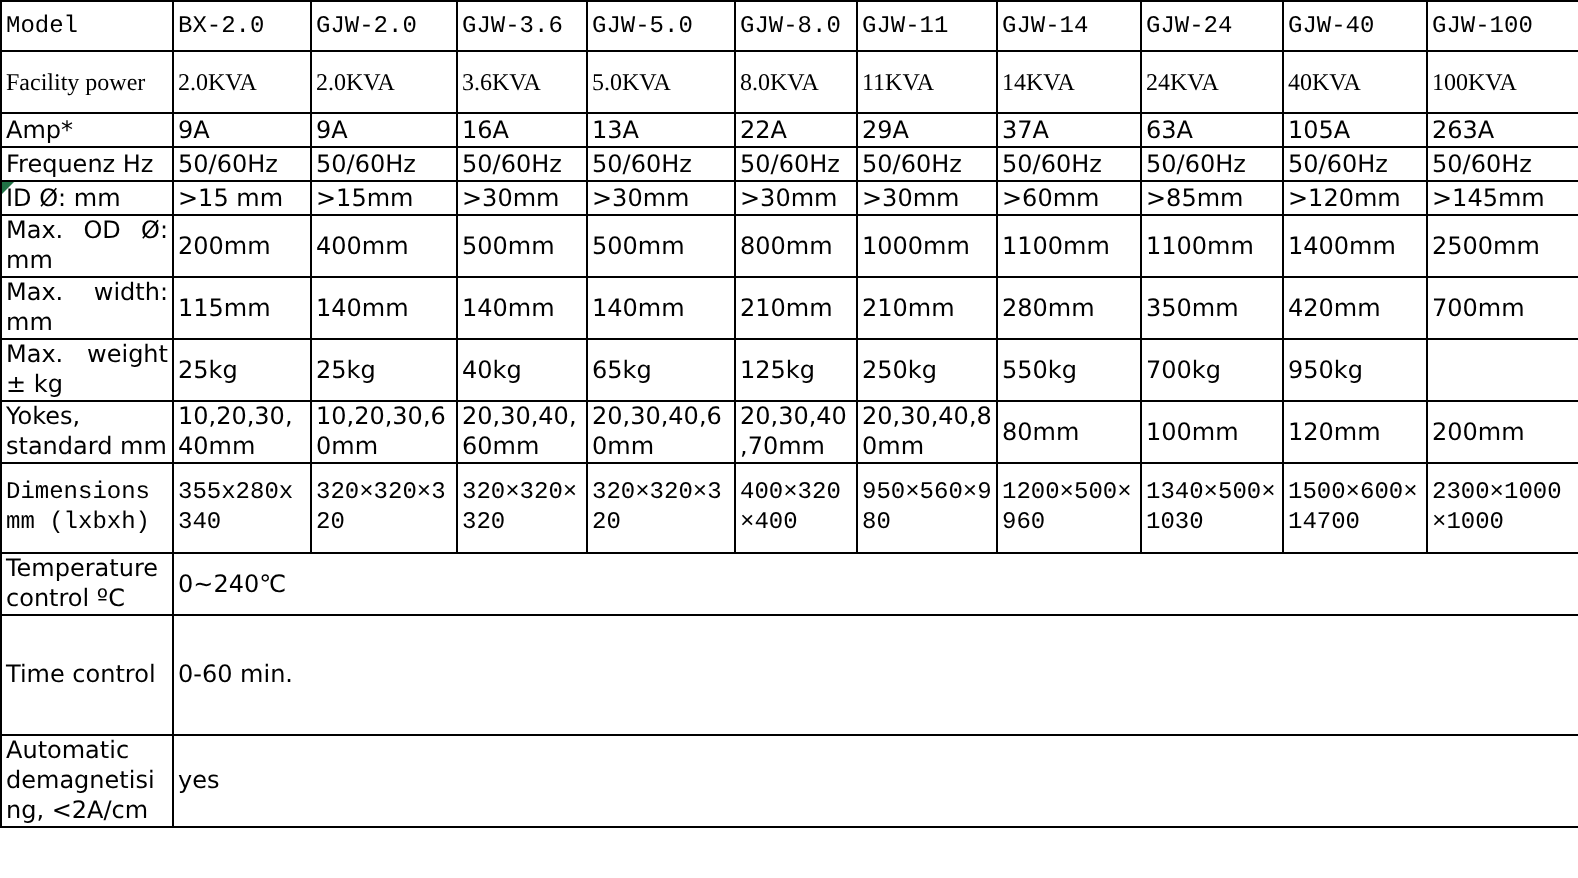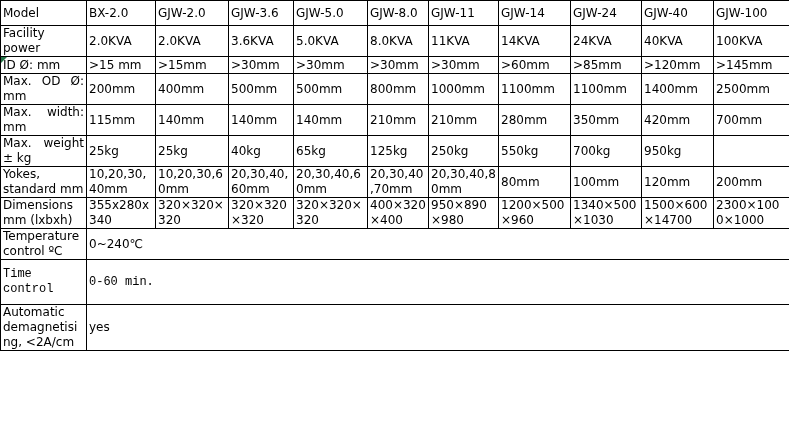--- a/index.html
+++ b/index.html
@@ -53,22 +53,22 @@
   col:nth-child(3)  { width: 73px; }
   col:nth-child(4)  { width: 65px; }
   col:nth-child(5)  { width: 74px; }
   col:nth-child(6)  { width: 61px; }
   col:nth-child(7)  { width: 70px; }
   col:nth-child(8)  { width: 72px; }
   col:nth-child(9)  { width: 71px; }
   col:nth-child(10) { width: 72px; }
   col:nth-child(11) { width: 76px; }
   
-  #spec-body tr:nth-child(1)  { height: 25px; }
-  #spec-body tr:nth-child(2)  { height: 31px; }
+  #spec-body tr:nth-child(1)  { height: 25px; font-family: Liberation Mono, monospace; }
+  #spec-body tr:nth-child(2)  { height: 31px; font-family: Liberation Serif, serif; }
   #spec-body tr:nth-child(3)  { height: 17px; }
   #spec-body tr:nth-child(4)  { height: 17px; }
   #spec-body tr:nth-child(5)  { height: 17px; }
   #spec-body tr:nth-child(6)  { height: 19px; }
   #spec-body tr:nth-child(7)  { height: 30px; }
   #spec-body tr:nth-child(8)  { height: 31px; padding-left: 33px; }
   #spec-body tr:nth-child(9)  { height: 31px; border-radius: 12px; }
   #spec-body tr:nth-child(10) { height: 45px; font-family: Liberation Mono, monospace; }
   #spec-body tr:nth-child(11) { height: 29px; margin-left: 45px; }
   #spec-body tr:nth-child(12) { height: 60px; }
@@ -115,20 +115,46 @@
           <td class="value">3.6KVA</td>
           <td class="value">5.0KVA</td>
           <td class="value">8.0KVA</td>
           <td class="value">11KVA</td>
           <td class="value">14KVA</td>
           <td class="value">24KVA</td>
           <td class="value">40KVA</td>
           <td class="value">100KVA</td>
         </tr>
         <tr>
+          <td class="label"><span>Amp*</span></td>
+          <td class="value">9A</td>
+          <td class="value">9A</td>
+          <td class="value">16A</td>
+          <td class="value">13A</td>
+          <td class="value">22A</td>
+          <td class="value">29A</td>
+          <td class="value">37A</td>
+          <td class="value">63A</td>
+          <td class="value">105A</td>
+          <td class="value">263A</td>
+        </tr>
+        <tr>
+          <td class="label"><span>Frequenz Hz</span></td>
+          <td class="value">50/60Hz</td>
+          <td class="value">50/60Hz</td>
+          <td class="value">50/60Hz</td>
+          <td class="value">50/60Hz</td>
+          <td class="value">50/60Hz</td>
+          <td class="value">50/60Hz</td>
+          <td class="value">50/60Hz</td>
+          <td class="value">50/60Hz</td>
+          <td class="value">50/60Hz</td>
+          <td class="value">50/60Hz</td>
+        </tr>
+        <tr>
           <td class="label"><span class="corner-marker"></span><span>ID Ø: mm</span></td>
           <td class="value">&gt;15 mm</td>
           <td class="value">&gt;15mm</td>
           <td class="value">&gt;30mm</td>
           <td class="value">&gt;30mm</td>
           <td class="value">&gt;30mm</td>
           <td class="value">&gt;30mm</td>
           <td class="value">&gt;60mm</td>
           <td class="value">&gt;85mm</td>
           <td class="value">&gt;120mm</td>
@@ -186,21 +212,21 @@
           <td class="value">120mm</td>
           <td class="value">200mm</td>
         </tr>
         <tr>
           <td class="label"><span>Dimensions mm (lxbxh)</span></td>
           <td class="value">355x280x340</td>
           <td class="value">320×320×320</td>
           <td class="value">320×320×320</td>
           <td class="value">320×320×320</td>
           <td class="value">400×320×400</td>
-          <td class="value">950×890×980</td>
+          <td class="value">950×560×980</td>
           <td class="value">1200×500×960</td>
           <td class="value">1340×500×1030</td>
           <td class="value">1500×600×14700</td>
           <td class="value">2300×1000×1000</td>
         </tr>
         <tr>
           <td class="label"><span>Temperature control ºC</span></td>
           <td class="spanvalue" colspan="10">0~240℃</td>
         </tr>
         <tr>

